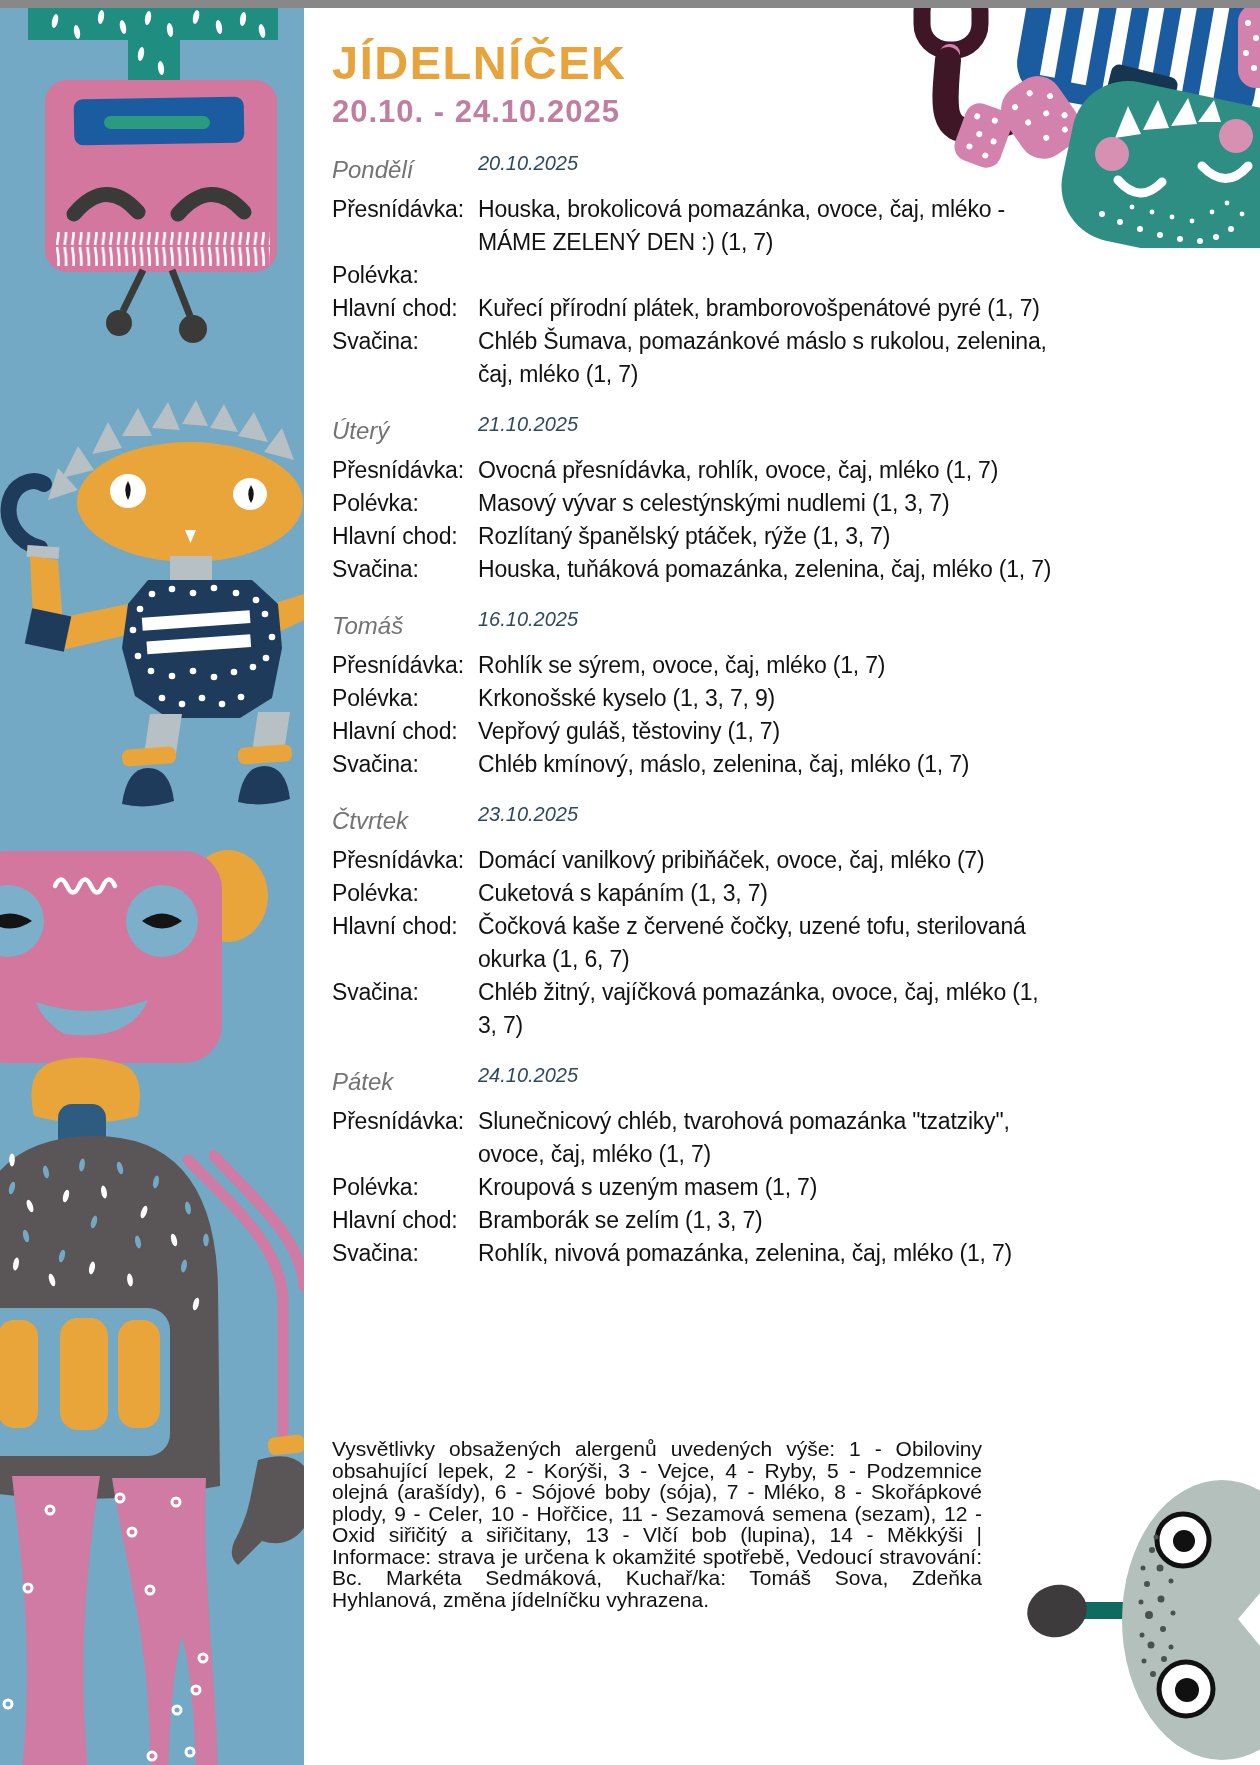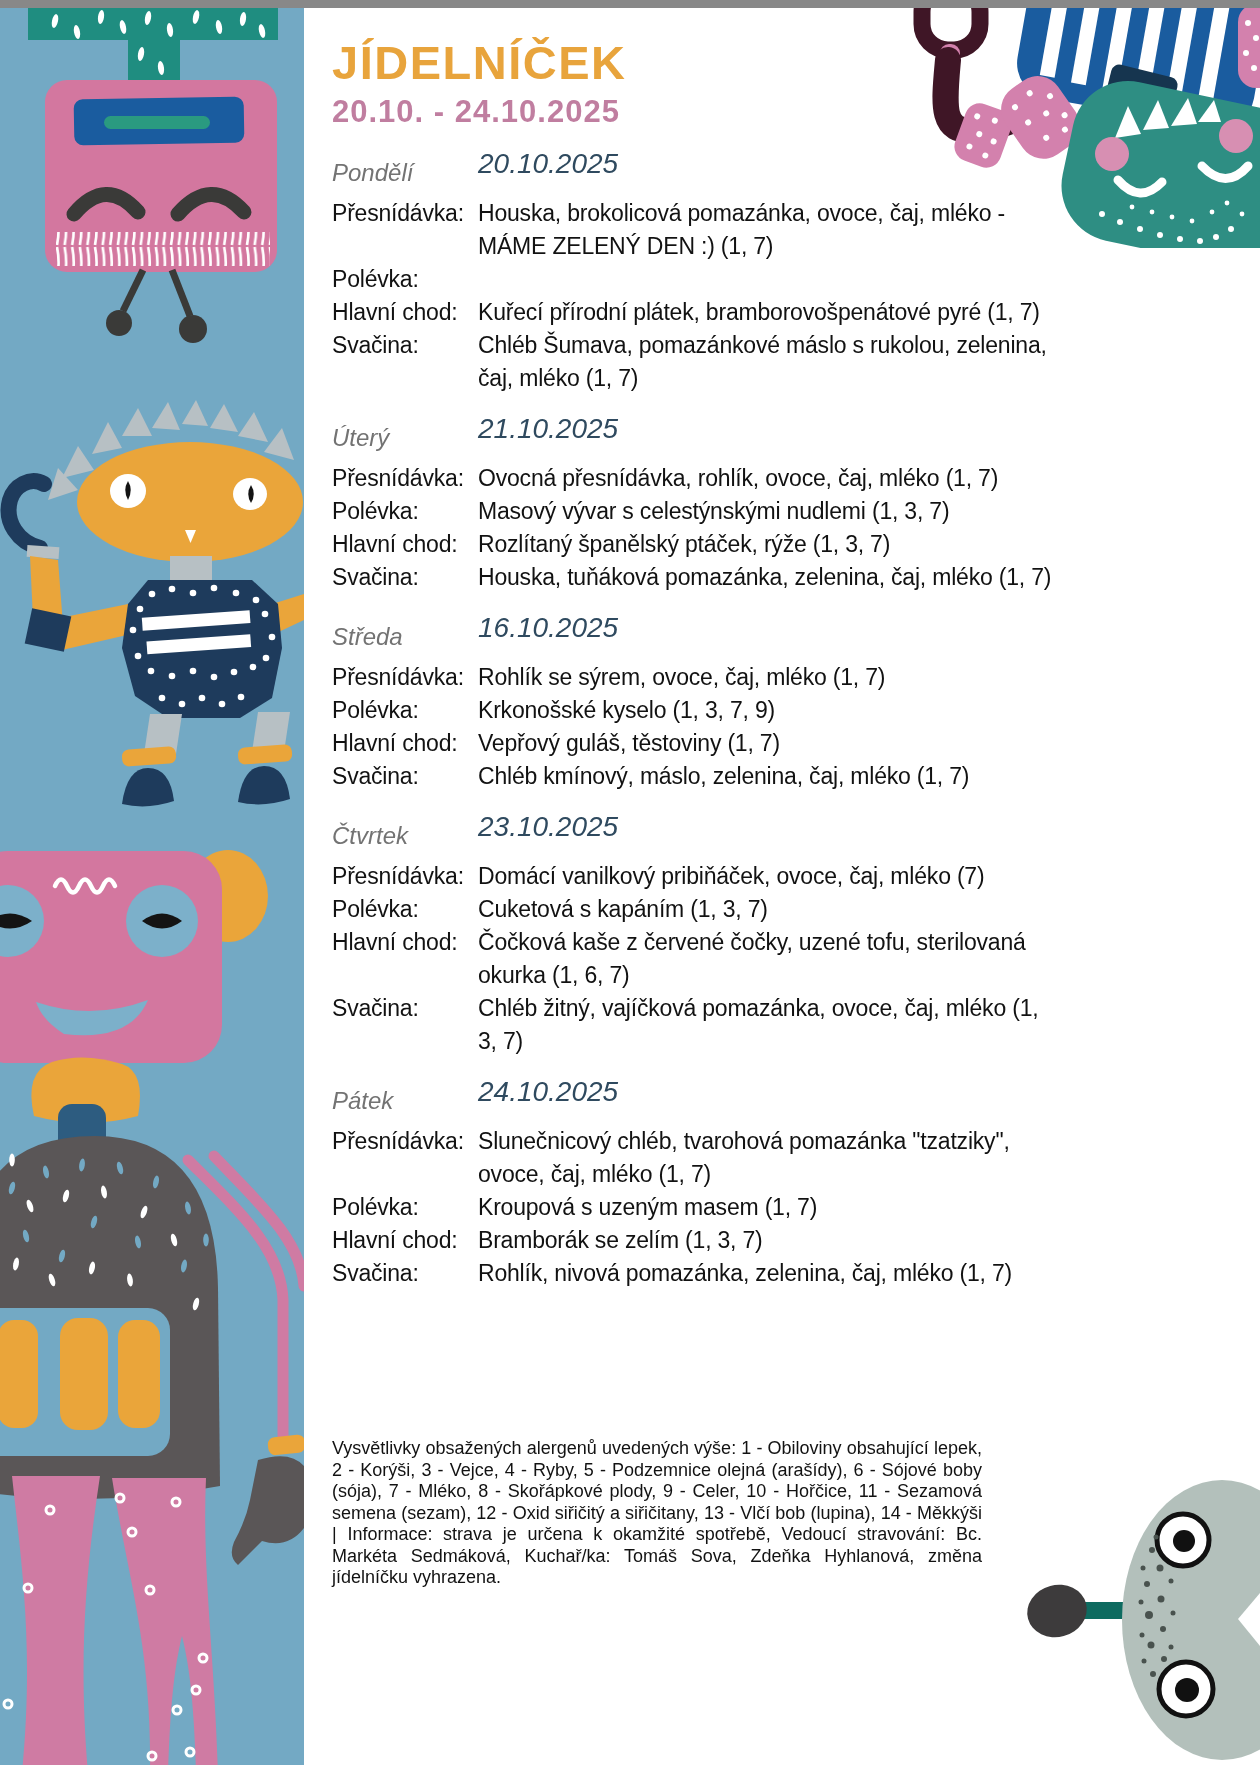--- a/index.html
+++ b/index.html
@@ -17,27 +17,27 @@
   .deco-fish{left:1010px;top:1470px;width:250px;height:295px;}
   
   .main{position:absolute;left:304px;top:0;right:0;height:100%;}
   .content{padding:30px 0 0 28px;}
   .title{font-size:47px;font-weight:bold;color:#e8a43c;letter-spacing:1.5px;line-height:1.05;}
   .subtitle{font-size:31px;font-weight:bold;color:#c07ea0;letter-spacing:1px;margin-top:7px;}
   .menu{width:730px;margin-top:12px;}
   .day{margin-top:26px;}
   .day-head{display:grid;grid-template-columns:146px 1fr;align-items:baseline;margin-bottom:9px;}
   .day-name{font-style:italic;font-size:24px;color:#737373;}
-  .day-date{font-style:italic;font-size:28px;color:#2f4a5f;transform:translateY(-8px);}
+  .day-date{font-style:italic;font-size:20px;color:#2f4a5f;transform:translateY(-8px);}
   .row{display:grid;grid-template-columns:146px 1fr;}
   .row-label,.row-value{font-size:23px;line-height:33px;letter-spacing:-0.2px;}
   .row-value{padding-right:4px;}
   .footer{
     position:absolute;left:28px;top:1430px;width:650px;
-    font-size:18px;line-height:21.5px;text-align:justify;color:#121212;
+    font-size:21px;line-height:21.5px;text-align:justify;color:#121212;
   }
 </style>
 </head>
 <body>
 
 <div class="page">
 
   <div class="sidebar">
     <svg width="304" height="1765" viewBox="0 0 304 1765">
       <defs>
@@ -398,21 +398,21 @@
 
   <div class="row">
     <span class="row-label">Svačina:</span>
     <span class="row-value">Houska, tuňáková pomazánka, zelenina, čaj, mléko (1, 7)</span>
   </div>
 </div>
   </div>
 
   <div class="day">
     <div class="day-head">
-      <span class="day-name">Středa</span>
+      <span class="day-name">Tomáš</span>
       <span class="day-date">16.10.2025</span>
     </div>
     <div class="rows">
   <div class="row">
     <span class="row-label">Přesnídávka:</span>
     <span class="row-value">Rohlík se sýrem, ovoce, čaj, mléko (1, 7)</span>
   </div>
 
   <div class="row">
     <span class="row-label">Polévka:</span>

